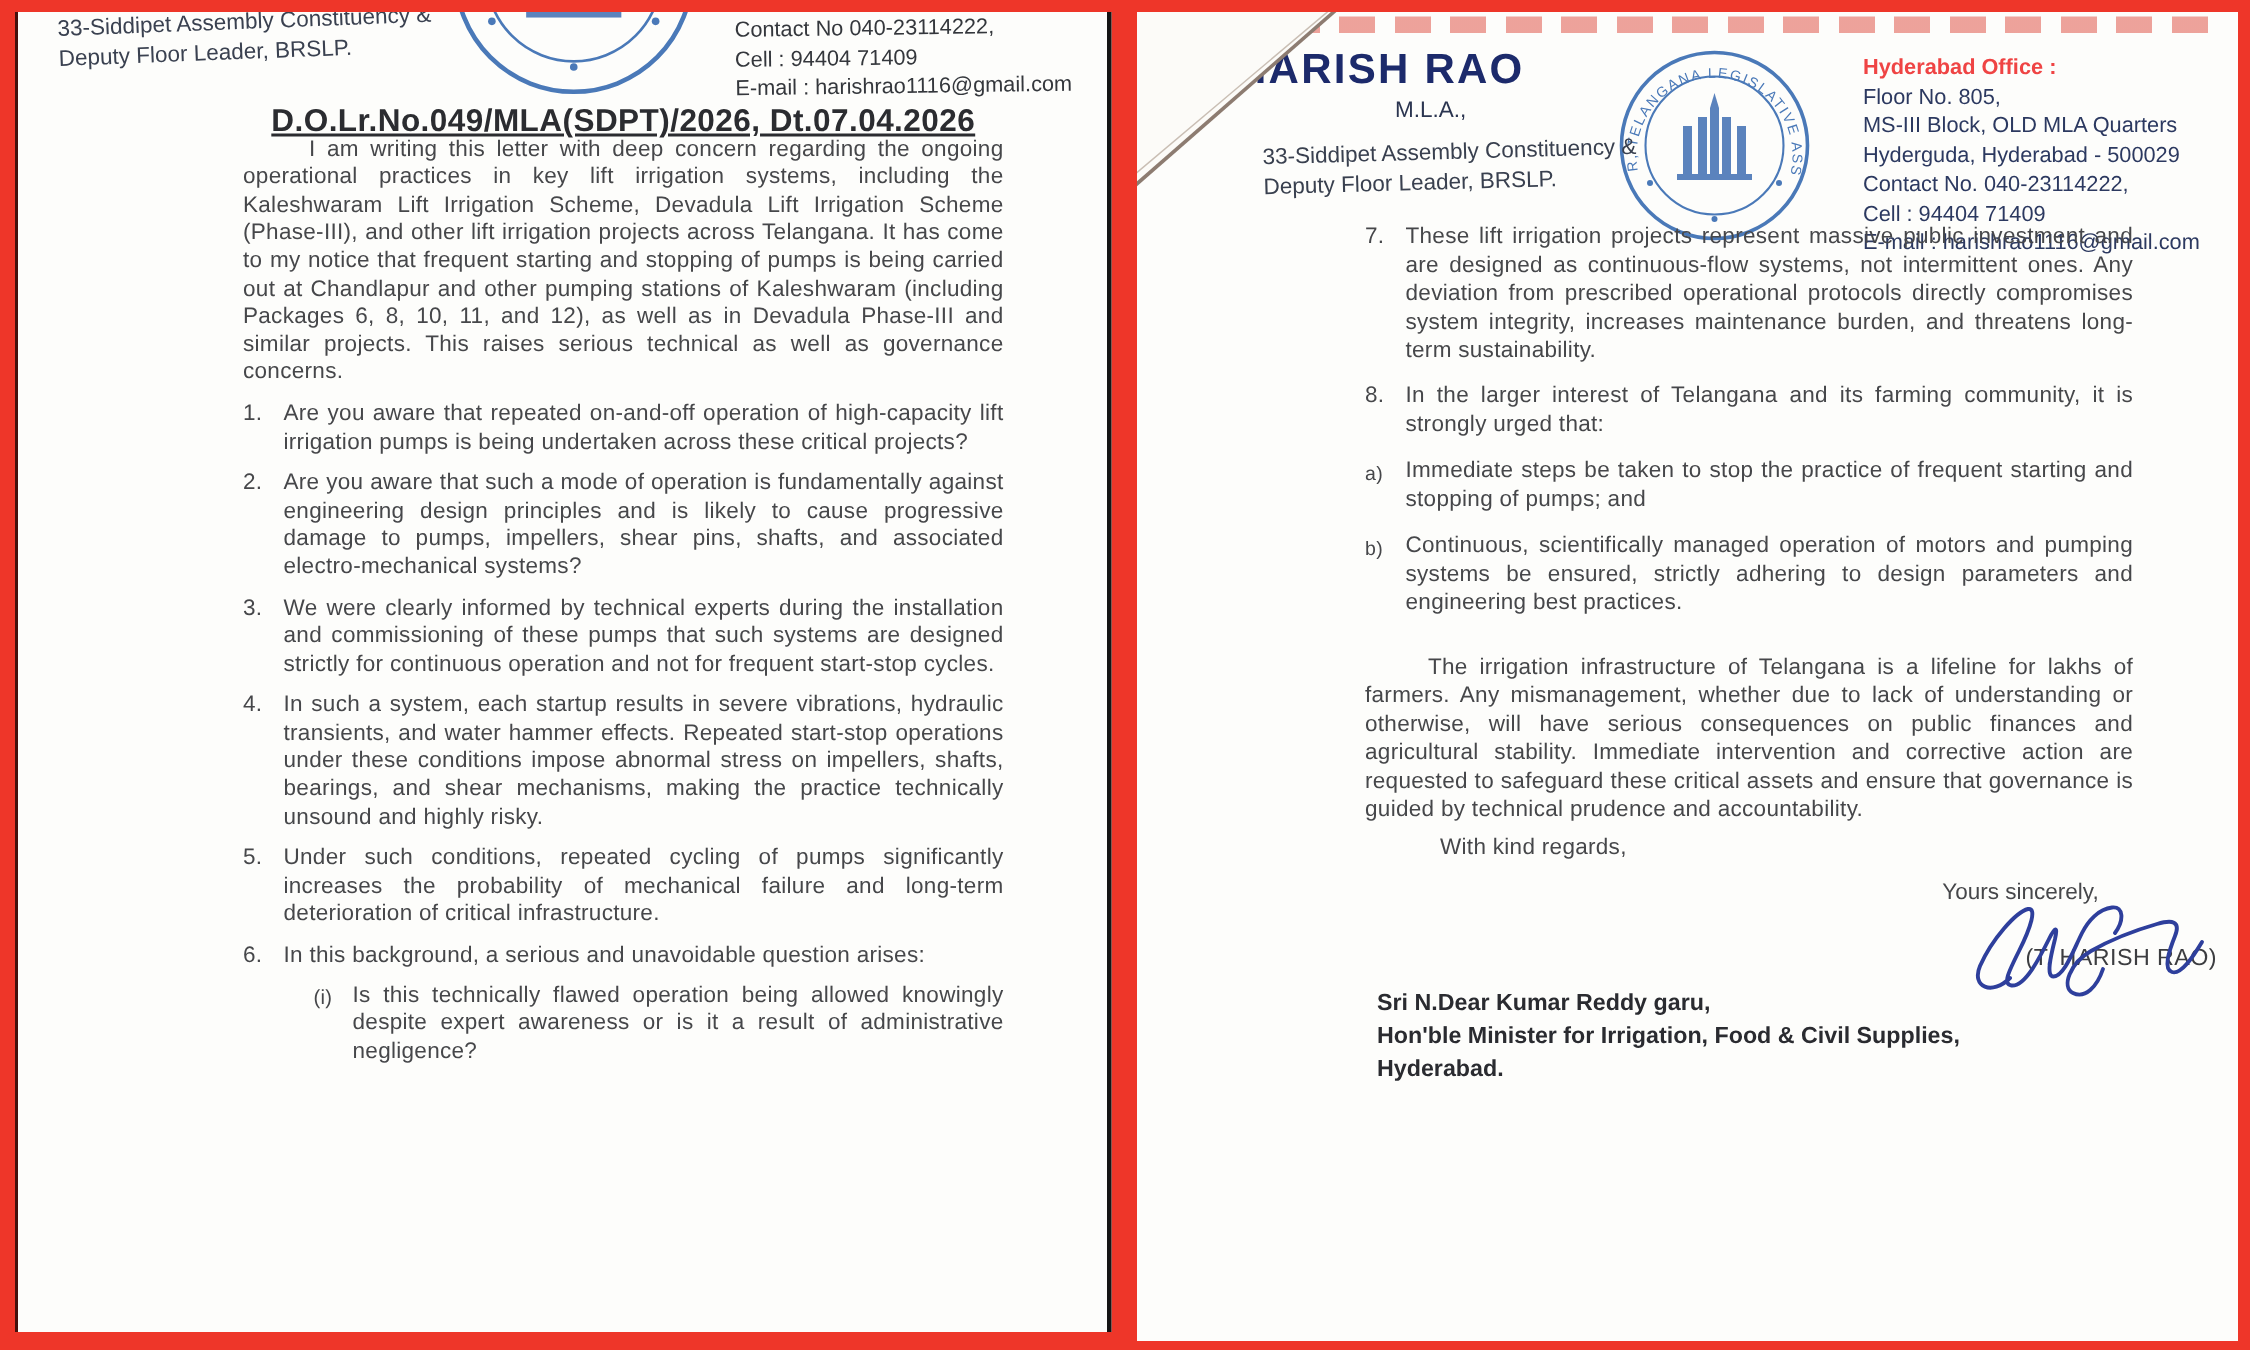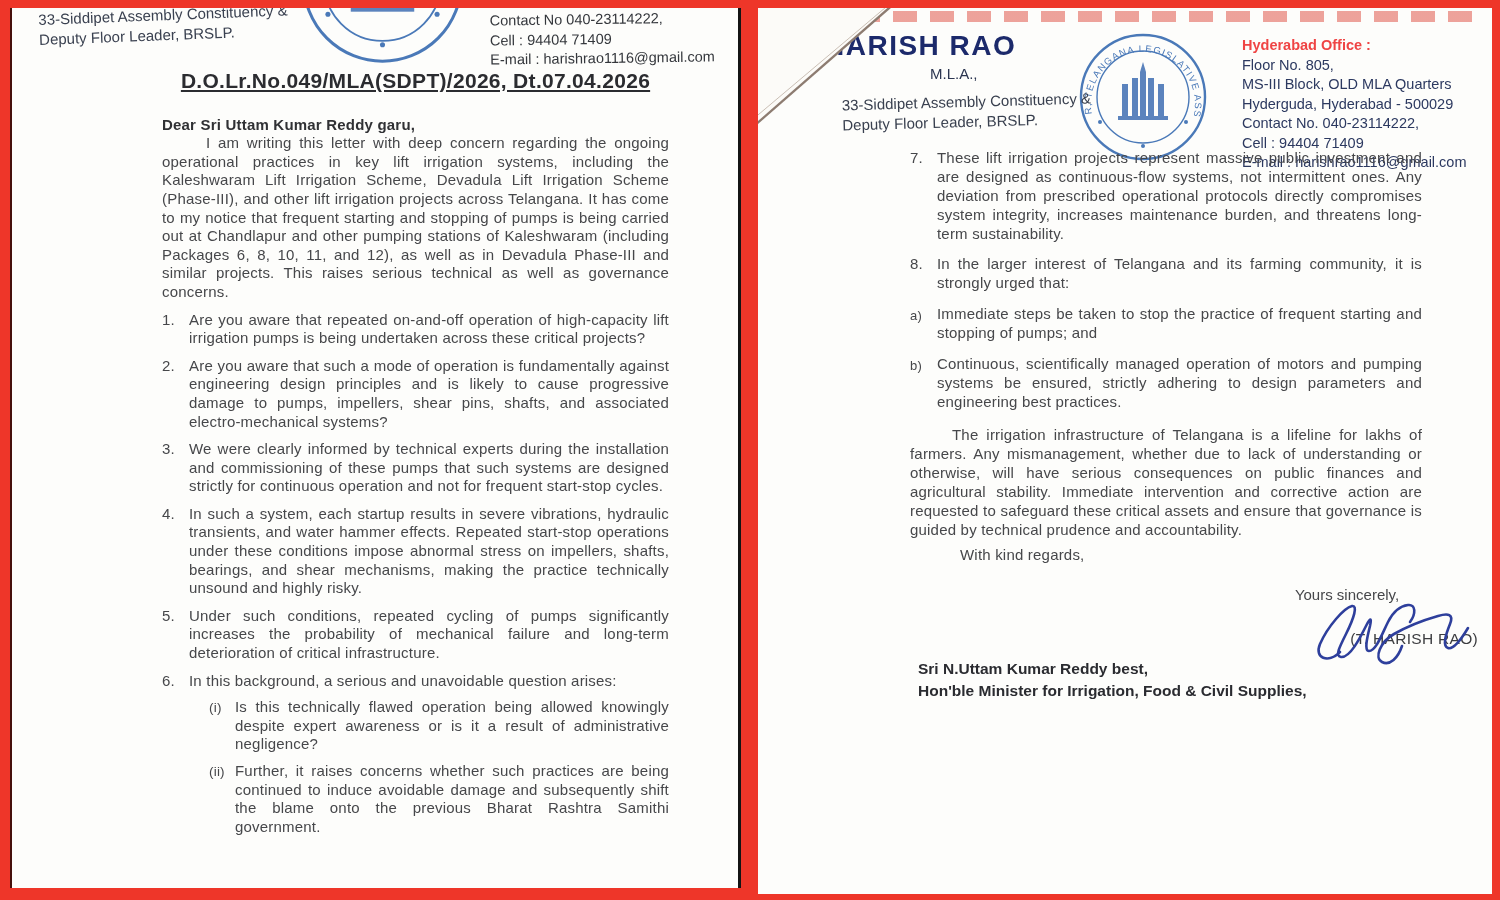--- a/index.html
+++ b/index.html
@@ -38,21 +38,21 @@
   .rp-seal { position:absolute; left:320px; top:24px; width:130px; height:130px; }
   .rp-office { position:absolute; left:484px; top:28px; width:242px; font-size:14.5px; line-height:19.5px; color:#2c3960; }
   .rp-office .office-heading { font-weight:bold; color:#ef4444; }
   .fold { position:absolute; left:0; top:0; width:160px; height:135px; z-index:3; pointer-events:none; }
 
   .rp-body { position:absolute; left:152px; top:140px; width:512px; color:#46474a; font-size:15px; line-height:19px; letter-spacing:.2px; }
   .rp-body .item { margin-top:11px; }
   .letteritem { display:flex; margin-top:12px; }
   .letteritem .num { flex:none; width:27px; font-size:13px; padding-top:2px; }
   .letteritem .txt { flex:1; text-align:justify; }
-  .closing { margin-top:14px; text-align:justify; text-indent:42px; }
+  .closing { margin-top:24px; text-align:justify; text-indent:42px; }
   .regards { margin-top:6px; padding-left:50px; }
 
   .sign-block { position:absolute; left:470px; top:578px; width:250px; text-align:center; color:#46474a; font-size:15px; }
   .sincerely { padding-right:12px; }
   .signatory { margin-top:27px; text-align:right; font-size:15.5px; color:#3c3d40; letter-spacing:.3px; }
   .signature-svg { position:absolute; right:-4px; top:8px; width:180px; height:80px; }
 
   .recipient { position:absolute; left:160px; top:650px; font-size:15.5px; line-height:22px; font-weight:bold; color:#2a2b30; }
 
   .seal-svg text { font-family:"Liberation Sans", sans-serif; }
@@ -95,21 +95,20 @@
     </div>
 
     <div class="lp-contact">
       <div>Contact No  040-23114222,</div>
       <div>Cell : 94404 71409</div>
       <div>E-mail : harishrao1116@gmail.com</div>
     </div>
 
     <div class="lp-body">
       <div class="ref-line">D.O.Lr.No.049/MLA(SDPT)/2026, Dt.07.04.2026</div>
-      <div class="salutation">Dear Sri Uttam Kumar Reddy garu,</div>
       <div class="intro">I am writing this letter with deep concern regarding the ongoing operational practices in key lift irrigation systems, including the Kaleshwaram Lift Irrigation Scheme, Devadula Lift Irrigation Scheme (Phase-III), and other lift irrigation projects across Telangana. It has come to my notice that frequent starting and stopping of pumps is being carried out at Chandlapur and other pumping stations of Kaleshwaram (including Packages 6, 8, 10, 11, and 12), as well as in Devadula Phase-III and similar projects. This raises serious technical as well as governance concerns.</div>
 
       <div class="item">
         <span class="num">1.</span>
         <span class="txt">Are you aware that repeated on-and-off operation of high-capacity lift irrigation pumps is being undertaken across these critical projects?</span>
       </div>
       <div class="item">
         <span class="num">2.</span>
         <span class="txt">Are you aware that such a mode of operation is fundamentally against engineering design principles and is likely to cause progressive damage to pumps, impellers, shear pins, shafts, and associated electro-mechanical systems?</span>
       </div>
@@ -126,24 +125,20 @@
         <span class="txt">Under such conditions, repeated cycling of pumps significantly increases the probability of mechanical failure and long-term deterioration of critical infrastructure.</span>
       </div>
       <div class="item">
         <span class="num">6.</span>
         <span class="txt">In this background, a serious and unavoidable question arises:</span>
       </div>
 
       <div class="subitem">
         <span class="num">(i)</span>
         <span class="txt">Is this technically flawed operation being allowed knowingly despite expert awareness or is it a result of administrative negligence?</span>
-      </div>
-      <div class="subitem">
-        <span class="num">(ii)</span>
-        <span class="txt">Further, it raises concerns whether such practices are being continued to induce avoidable damage and subsequently shift the blame onto the previous Bharat Rashtra Samithi government.</span>
       </div>
     </div>
   </div>
 
   <div class="page page-right">
 
     <div class="rp-dashes"></div>
 
     <div class="rp-name">HARISH RAO</div>
     <div class="rp-mla">M.L.A.,</div>
@@ -221,17 +216,18 @@
       <svg class="signature-svg" viewBox="0 0 180 80">
         <g fill="none" stroke="#2e3f9c" stroke-width="2.6" stroke-linecap="round">
           <path d="M38,58 C26,70 12,64 18,50 C26,32 42,14 50,12 C56,11 52,24 44,40 C37,54 33,62 39,63 C48,64 58,44 64,32 C68,24 70,23 68,32 C65,44 62,57 67,57 C74,57 80,40 86,28 C90,20 97,12 106,11 C114,10 114,20 108,28"></path>
           <path d="M100,52 C96,64 88,72 80,68 C72,64 78,48 92,40 C106,32 122,26 136,22 C146,19 152,20 148,30 C144,40 140,52 146,54 C152,56 160,44 166,34"></path>
         </g>
       </svg>
       <div class="signatory">(T. HARISH RAO)</div>
     </div>
 
     <div class="recipient">
-      <div>Sri N.Uttam Kumar Reddy best,</div>
+      <div>Sri N.Dear Kumar Reddy garu,</div>
       <div>Hon'ble Minister for Irrigation, Food &amp; Civil Supplies,</div>
+      <div>Hyderabad.</div>
     </div>
   </div>
 </div>
 
 </body></html>

